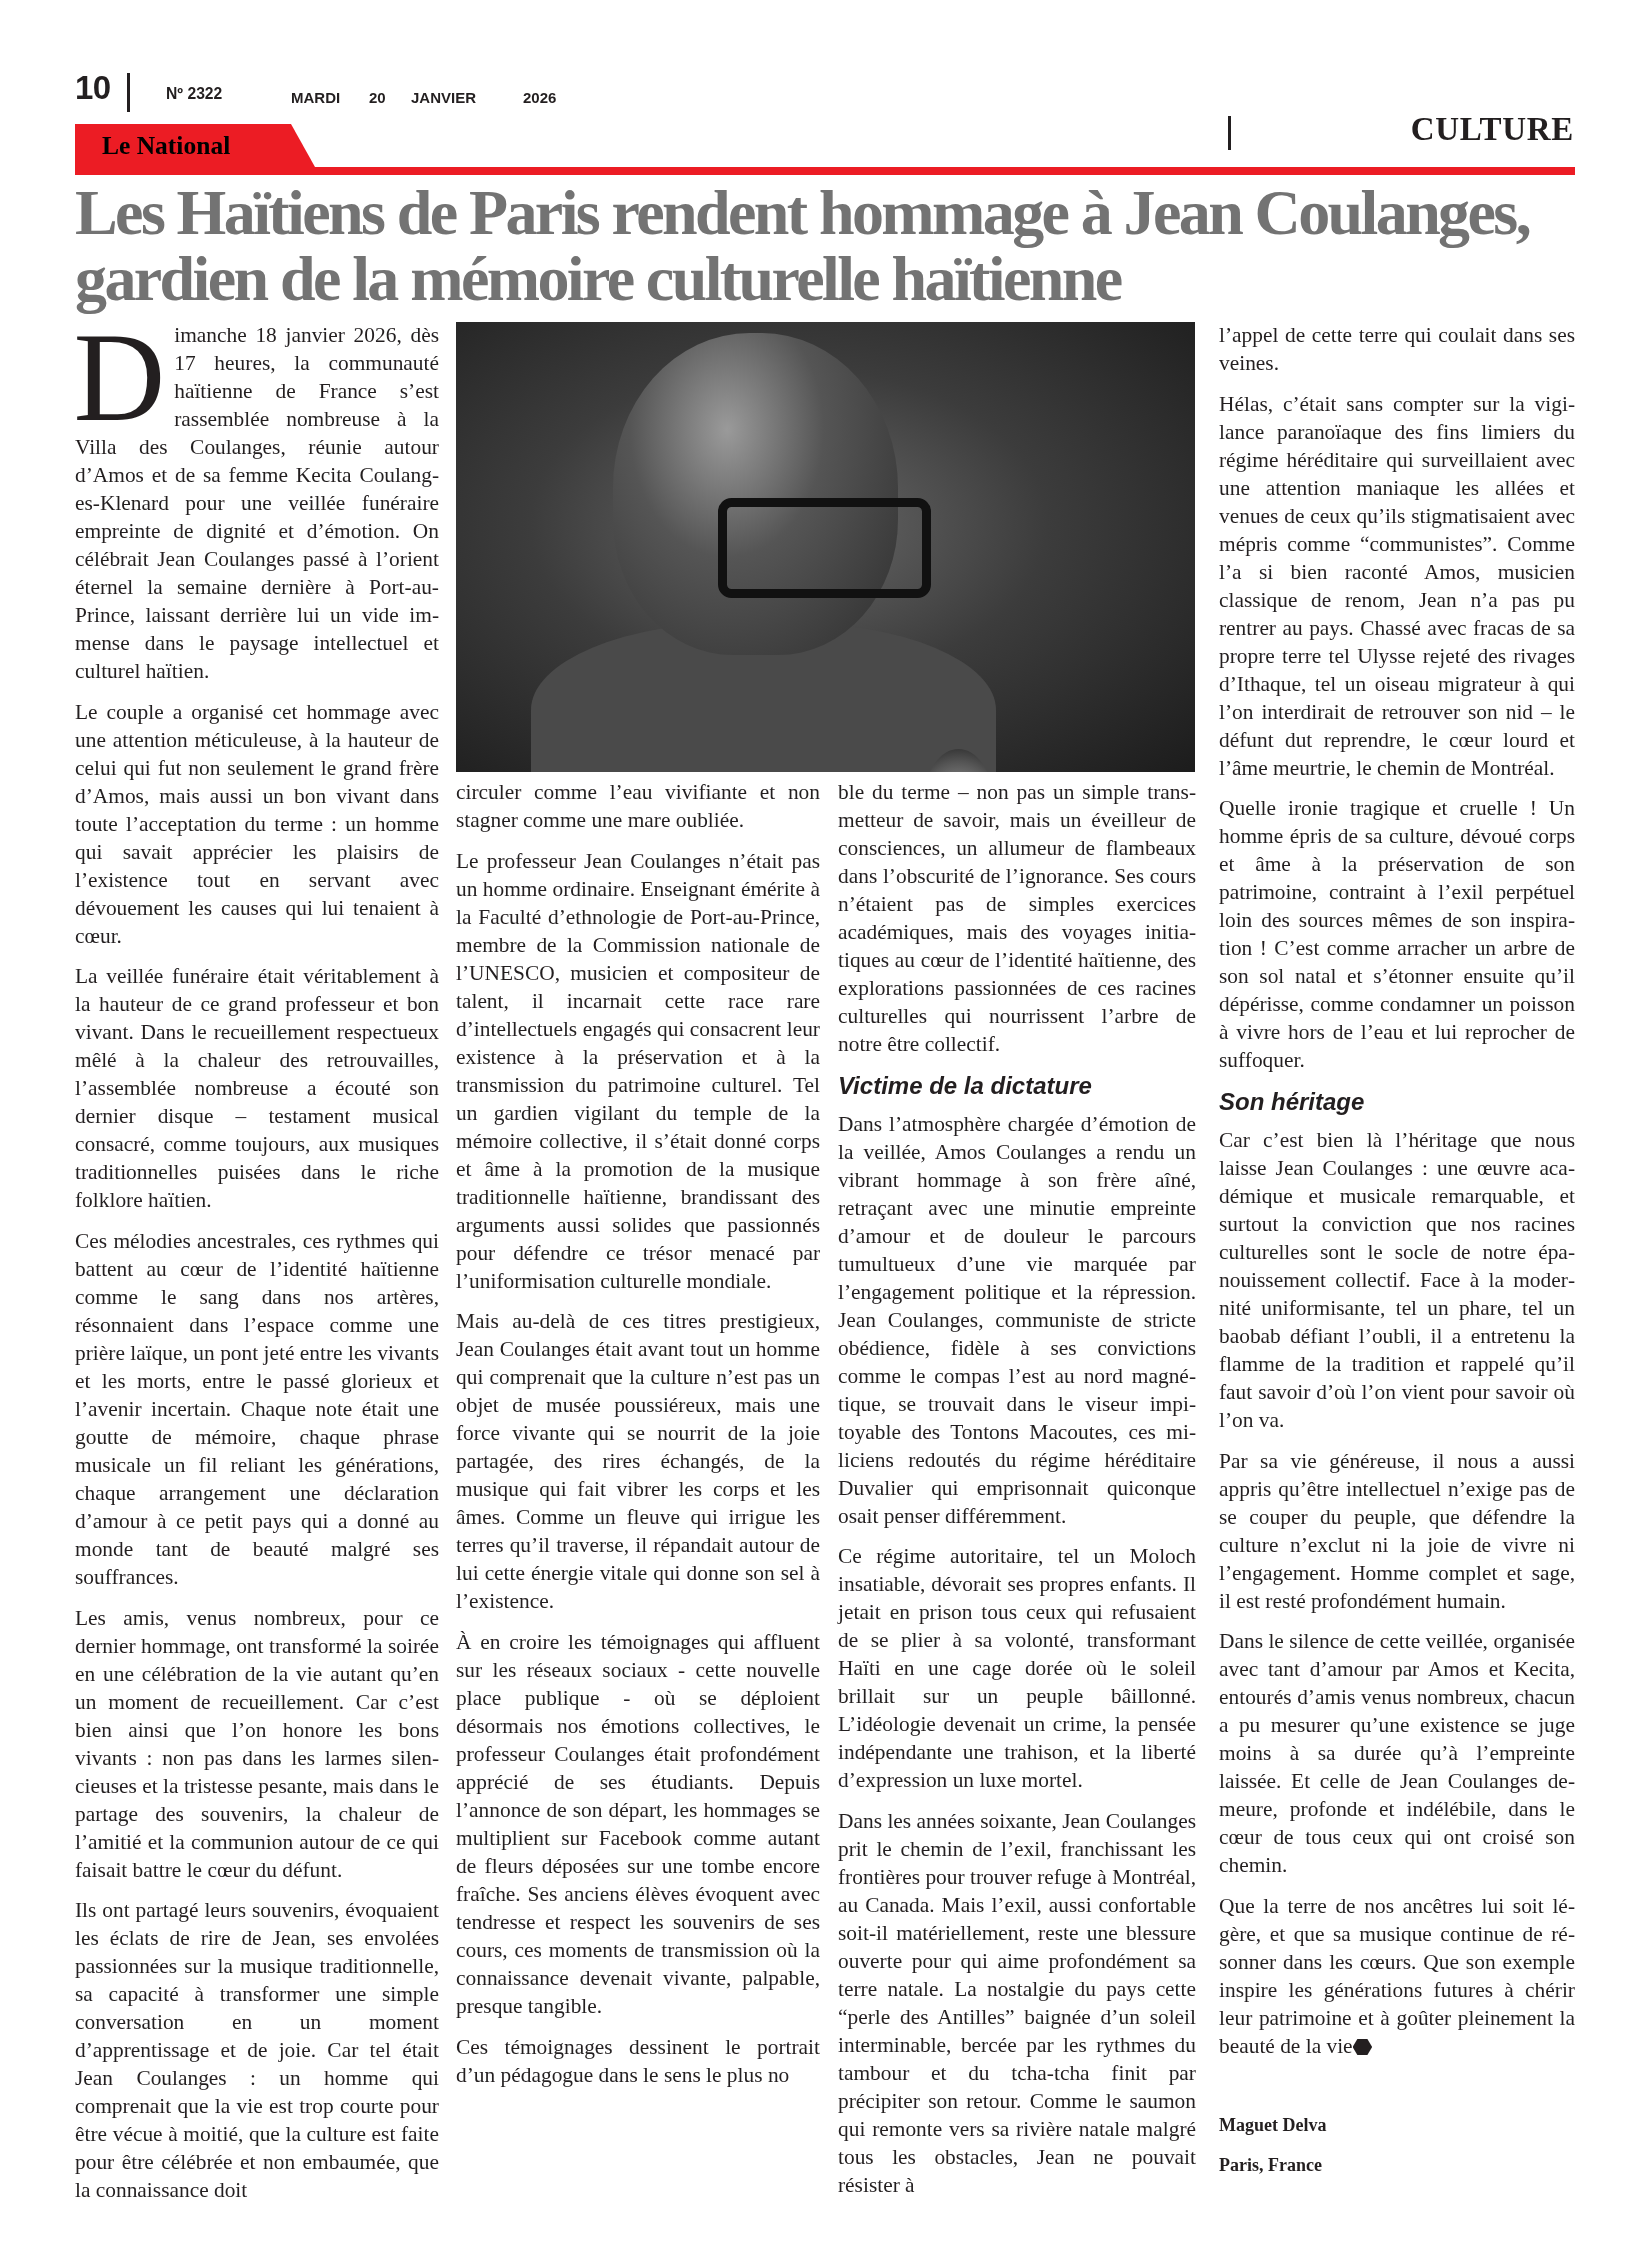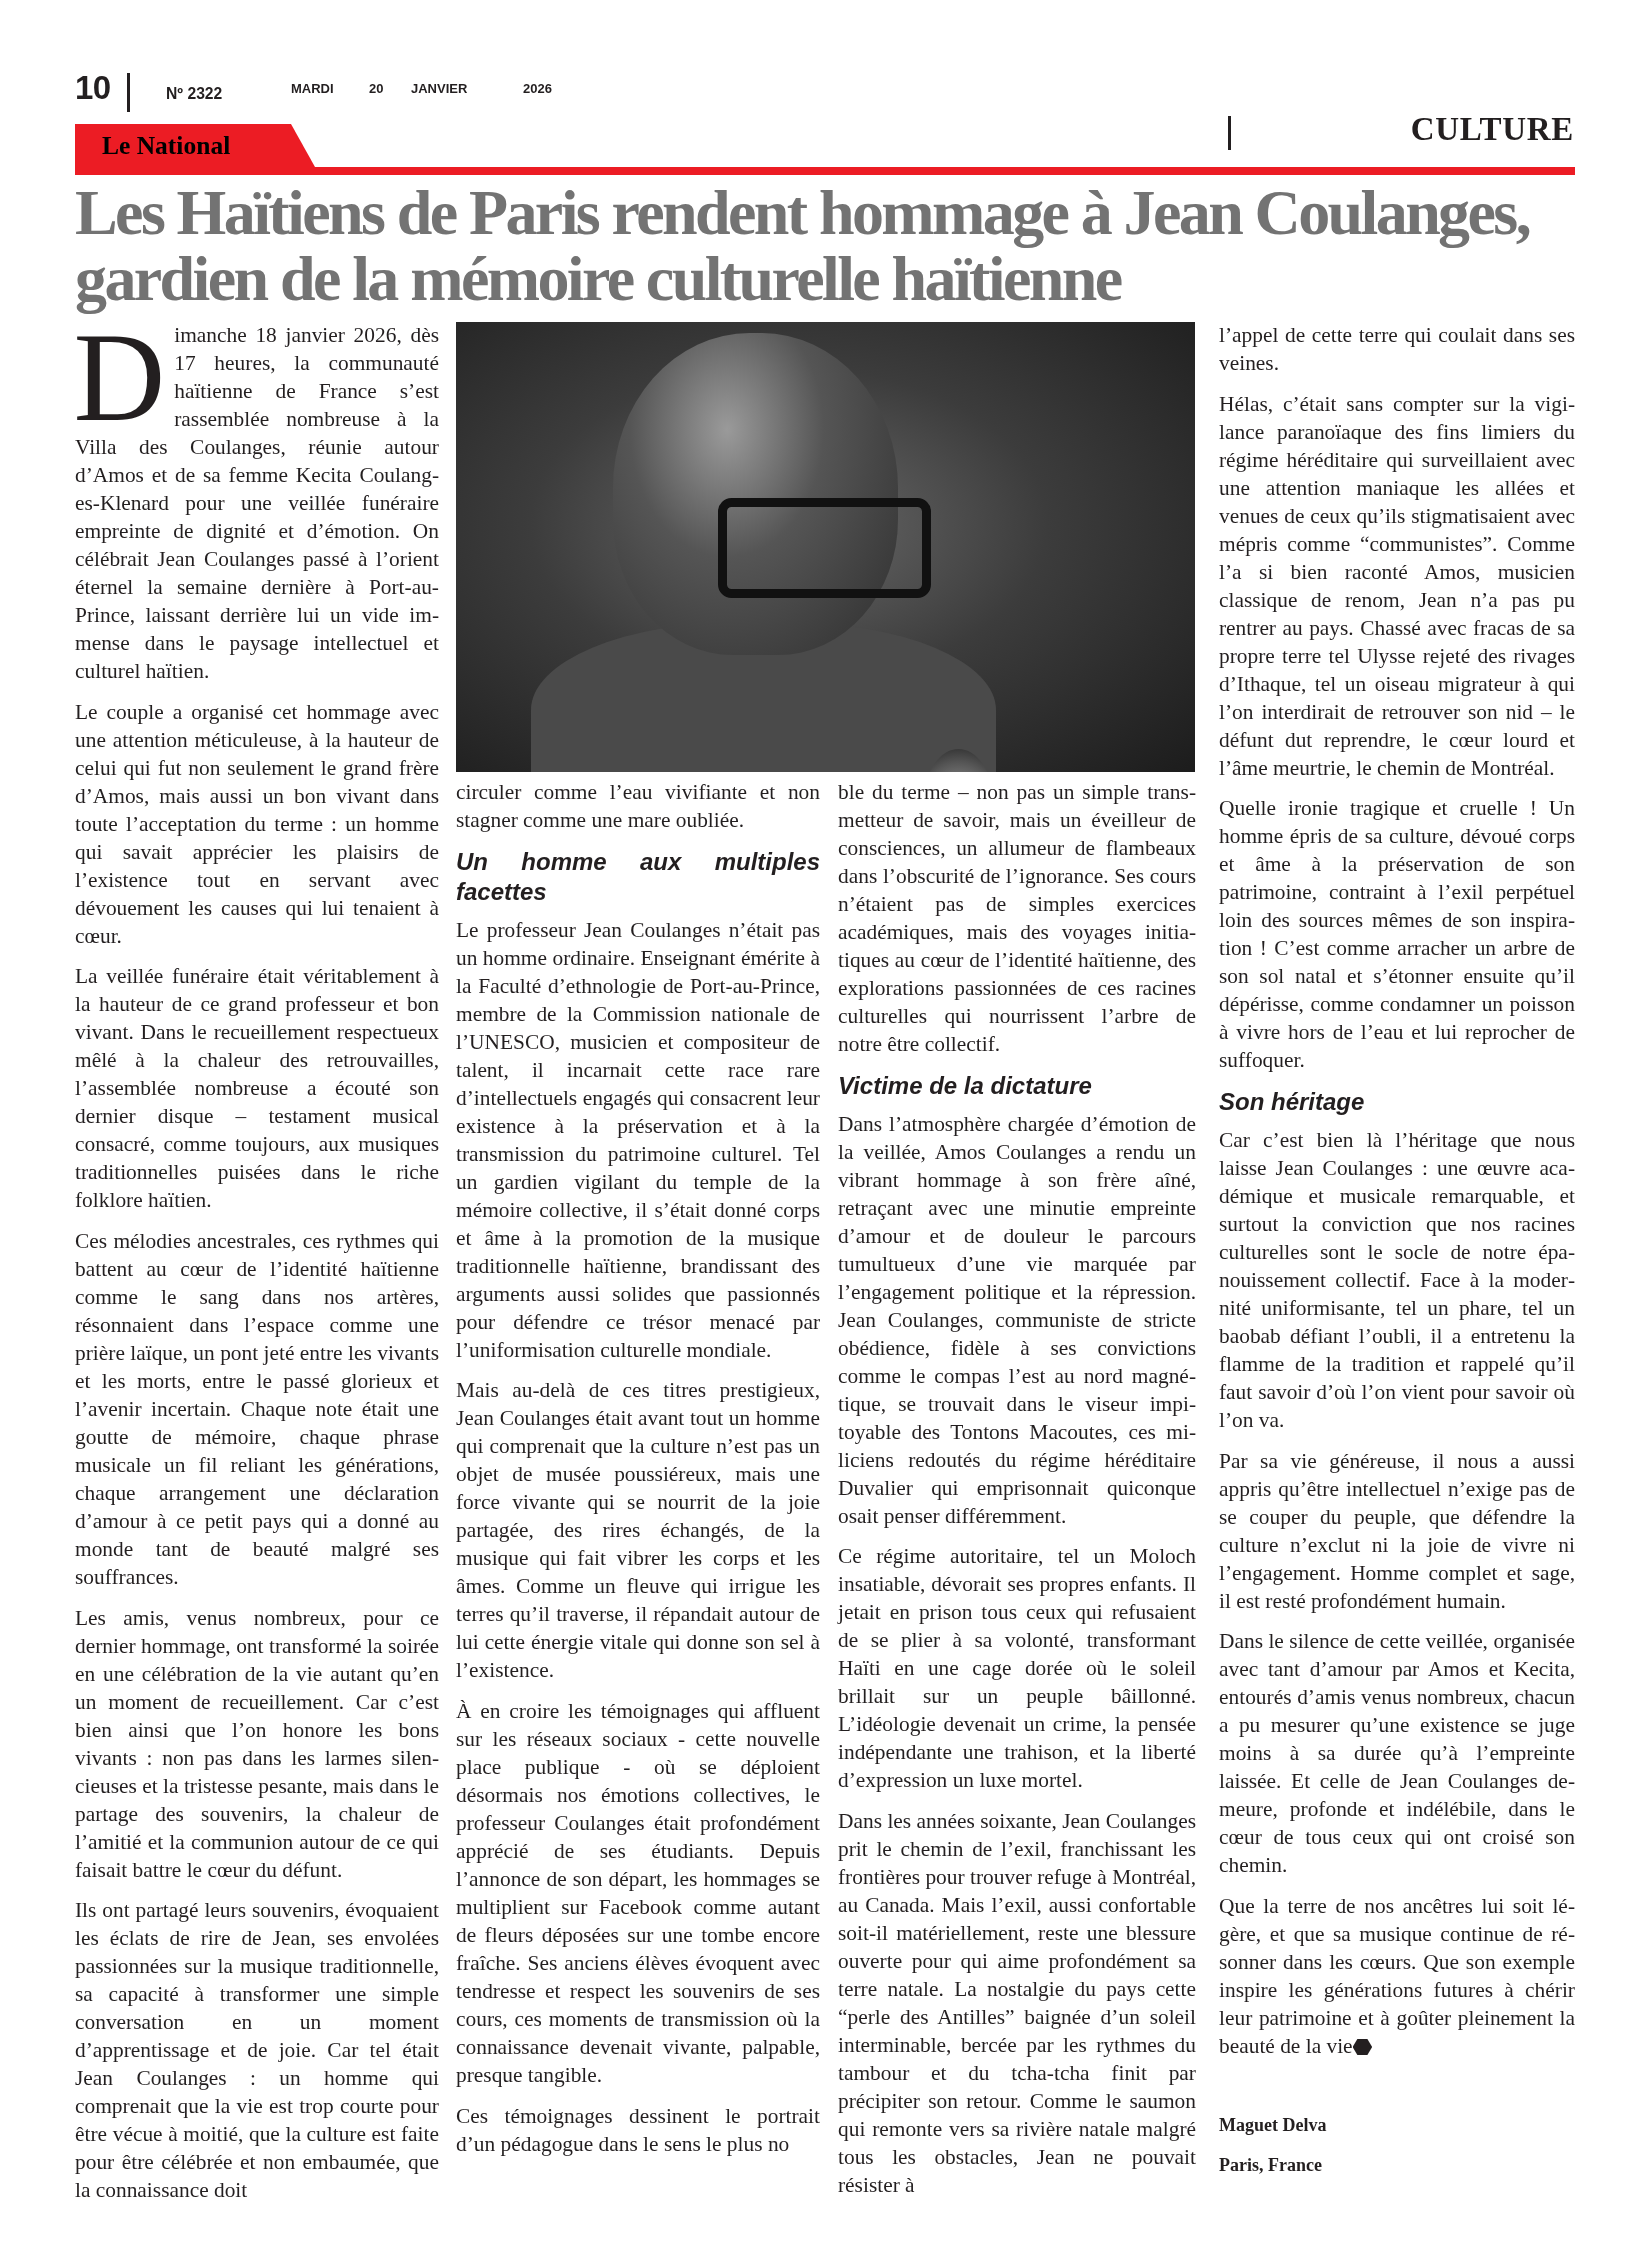--- a/index.html
+++ b/index.html
@@ -1,20 +1,20 @@
 <!DOCTYPE html>
 <html style="font-size:12px"><head>
 <meta charset="utf-8">
 <style>
   html, body { margin: 0; padding: 0; background: #ffffff; }
   body { width: 1650px; height: 2250px; position: relative; overflow: hidden; color: #231f20; }
   .masthead-num { position: absolute; left: 75px; top: 69px; font-family: "Liberation Sans", sans-serif; font-weight: bold; font-size: 33px; letter-spacing: -0.7px; }
   .masthead-bar { position: absolute; left: 127px; top: 73px; width: 3px; height: 39px; background: #231f20; }
   .masthead-issue { position: absolute; left: 166px; top: 85px; font-family: "Liberation Sans", sans-serif; font-weight: bold; font-size: 15.7px; }
-  .masthead-date { position: absolute; top: 81px; font-family: "Liberation Sans", sans-serif; font-weight: bold; font-size: 13px; text-align: right; }
+  .masthead-date { position: absolute; top: 89px; font-family: "Liberation Sans", sans-serif; font-weight: bold; font-size: 15px; text-align: right; }
   .brand-tab { position: absolute; left: 75px; top: 124px; width: 240px; height: 43px; background: #ec1c24; clip-path: polygon(0 0, 90% 0, 100% 100%, 0 100%); }
   .brand-label { position: absolute; left: 102px; top: 131px; font-family: "Liberation Serif", serif; font-weight: bold; font-size: 25.5px; color: #000000; }
   .red-rule { position: absolute; left: 75px; top: 167px; width: 1500px; height: 8.2px; background: #ec1c24; }
   .section-sep { position: absolute; left: 1228px; top: 116px; width: 3px; height: 34px; background: #231f20; }
   .section-label { position: absolute; right: 76px; top: 111px; font-family: "Liberation Serif", serif; font-weight: bold; font-size: 33px; letter-spacing: 0.7px; }
   .headline { position: absolute; left: 75px; top: 180px; width: 1507px; margin: 0; font-family: "Liberation Serif", serif; font-weight: bold; font-size: 64px; line-height: 66px; letter-spacing: -2.6px; color: #737373; }
   .col { position: absolute; width: 364px; font-family: "Liberation Serif", serif; font-size: 21.4px; line-height: 28px; text-align: justify; hyphens: manual; }
   .col p { margin: 0 0 12.7px 0; }
   .col1 { left: 75px; top: 321px; }
   .col2 { left: 456px; top: 778px; }
@@ -64,21 +64,20 @@
   <p><span class="dropcap">D</span><span>imanche 18 janvier 2026, dès 17 heures, la commu­nauté haïtienne de France s’est rassemblée nombreuse à la Villa des Coulanges, réunie autour d’Amos et de sa femme Kecita Coulang­es-Klenard pour une veillée funéraire empreinte de dignité et d’émotion. On célébrait Jean Coulanges passé à l’orient éternel la semaine dernière à Port-au-Prince, laissant derrière lui un vide im­mense dans le paysage intellectuel et culturel haïtien.</span></p>
   <p>Le couple a organisé cet hommage avec une attention méticuleuse, à la hauteur de celui qui fut non seulement le grand frère d’Amos, mais aussi un bon vivant dans toute l’acceptation du terme : un homme qui savait apprécier les plai­sirs de l’existence tout en servant avec dévouement les causes qui lui tenaient à cœur.</p>
   <p>La veillée funéraire était véritablement à la hauteur de ce grand professeur et bon vivant. Dans le recueillement re­spectueux mêlé à la chaleur des retrou­vailles, l’assemblée nombreuse a écouté son dernier disque – testament musical consacré, comme toujours, aux mu­siques traditionnelles puisées dans le riche folklore haïtien.</p>
   <p>Ces mélodies ancestrales, ces rythmes qui battent au cœur de l’identité haïti­enne comme le sang dans nos artères, résonnaient dans l’espace comme une prière laïque, un pont jeté entre les vi­vants et les morts, entre le passé glo­rieux et l’avenir incertain. Chaque note était une goutte de mémoire, chaque phrase musicale un fil reliant les gé­nérations, chaque arrangement une déclaration d’amour à ce petit pays qui a donné au monde tant de beauté mal­gré ses souffrances.</p>
   <p>Les amis, venus nombreux, pour ce dernier hommage, ont transformé la soirée en une célébration de la vie autant qu’en un moment de recueillement. Car c’est bien ainsi que l’on honore les bons vivants : non pas dans les larmes silen­cieuses et la tristesse pesante, mais dans le partage des souvenirs, la chaleur de l’amitié et la communion autour de ce qui faisait battre le cœur du défunt.</p>
   <p>Ils ont partagé leurs souvenirs, évo­quaient les éclats de rire de Jean, ses envolées passionnées sur la musique traditionnelle, sa capacité à transform­er une simple conversation en un mo­ment d’apprentissage et de joie. Car tel était Jean Coulanges : un homme qui comprenait que la vie est trop courte pour être vécue à moitié, que la cul­ture est faite pour être célébrée et non embaumée, que la connaissance doit</p>
 </div>
 
 <div class="col col2">
   <p>circuler comme l’eau vivifiante et non stagner comme une mare oubliée.</p>
-  <div class="subhead">Un homme aux multiples facettes</div>
   <p>Le professeur Jean Coulanges n’était pas un homme ordinaire. Enseignant émérite à la Faculté d’ethnologie de Port-au-Prince, membre de la Com­mission nationale de l’UNESCO, mu­sicien et compositeur de talent, il in­carnait cette race rare d’intellectuels engagés qui consacrent leur existence à la préservation et à la transmission du patrimoine culturel. Tel un gardien vigilant du temple de la mémoire col­lective, il s’était donné corps et âme à la promotion de la musique tradition­nelle haïtienne, brandissant des argu­ments aussi solides que passionnés pour défendre ce trésor menacé par l’uniformisation culturelle mondiale.</p>
   <p>Mais au-delà de ces titres prestigieux, Jean Coulanges était avant tout un homme qui comprenait que la culture n’est pas un objet de musée poussiéreux, mais une force vivante qui se nourrit de la joie partagée, des rires échangés, de la musique qui fait vibrer les corps et les âmes. Comme un fleuve qui irrigue les terres qu’il traverse, il répandait autour de lui cette énergie vitale qui donne son sel à l’existence.</p>
   <p>À en croire les témoignages qui afflu­ent sur les réseaux sociaux - cette nou­velle place publique - où se déploient désormais nos émotions collectives, le professeur Coulanges était profondé­ment apprécié de ses étudiants. Depuis l’annonce de son départ, les hommages se multiplient sur Facebook comme au­tant de fleurs déposées sur une tombe encore fraîche. Ses anciens élèves évo­quent avec tendresse et respect les sou­venirs de ses cours, ces moments de transmission où la connaissance deve­nait vivante, palpable, presque tangible.</p>
   <p>Ces témoignages dessinent le portrait d’un pédagogue dans le sens le plus no­</p>
 </div>
 
 <div class="col col3">
   <p>ble du terme – non pas un simple trans­metteur de savoir, mais un éveilleur de consciences, un allumeur de flambeaux dans l’obscurité de l’ignorance. Ses cours n’étaient pas de simples exercices académiques, mais des voyages initia­tiques au cœur de l’identité haïtienne, des explorations passionnées de ces ra­cines culturelles qui nourrissent l’arbre de notre être collectif.</p>
   <div class="subhead">Victime de la dictature</div>
   <p>Dans l’atmosphère chargée d’émotion de la veillée, Amos Coulanges a rendu un vibrant hommage à son frère aîné, retraçant avec une minutie empre­inte d’amour et de douleur le parcours tumultueux d’une vie marquée par l’engagement politique et la répression. Jean Coulanges, communiste de stricte obédience, fidèle à ses convictions comme le compas l’est au nord magné­tique, se trouvait dans le viseur impi­toyable des Tontons Macoutes, ces mi­liciens redoutés du régime héréditaire Duvalier qui emprisonnait quiconque osait penser différemment.</p>

